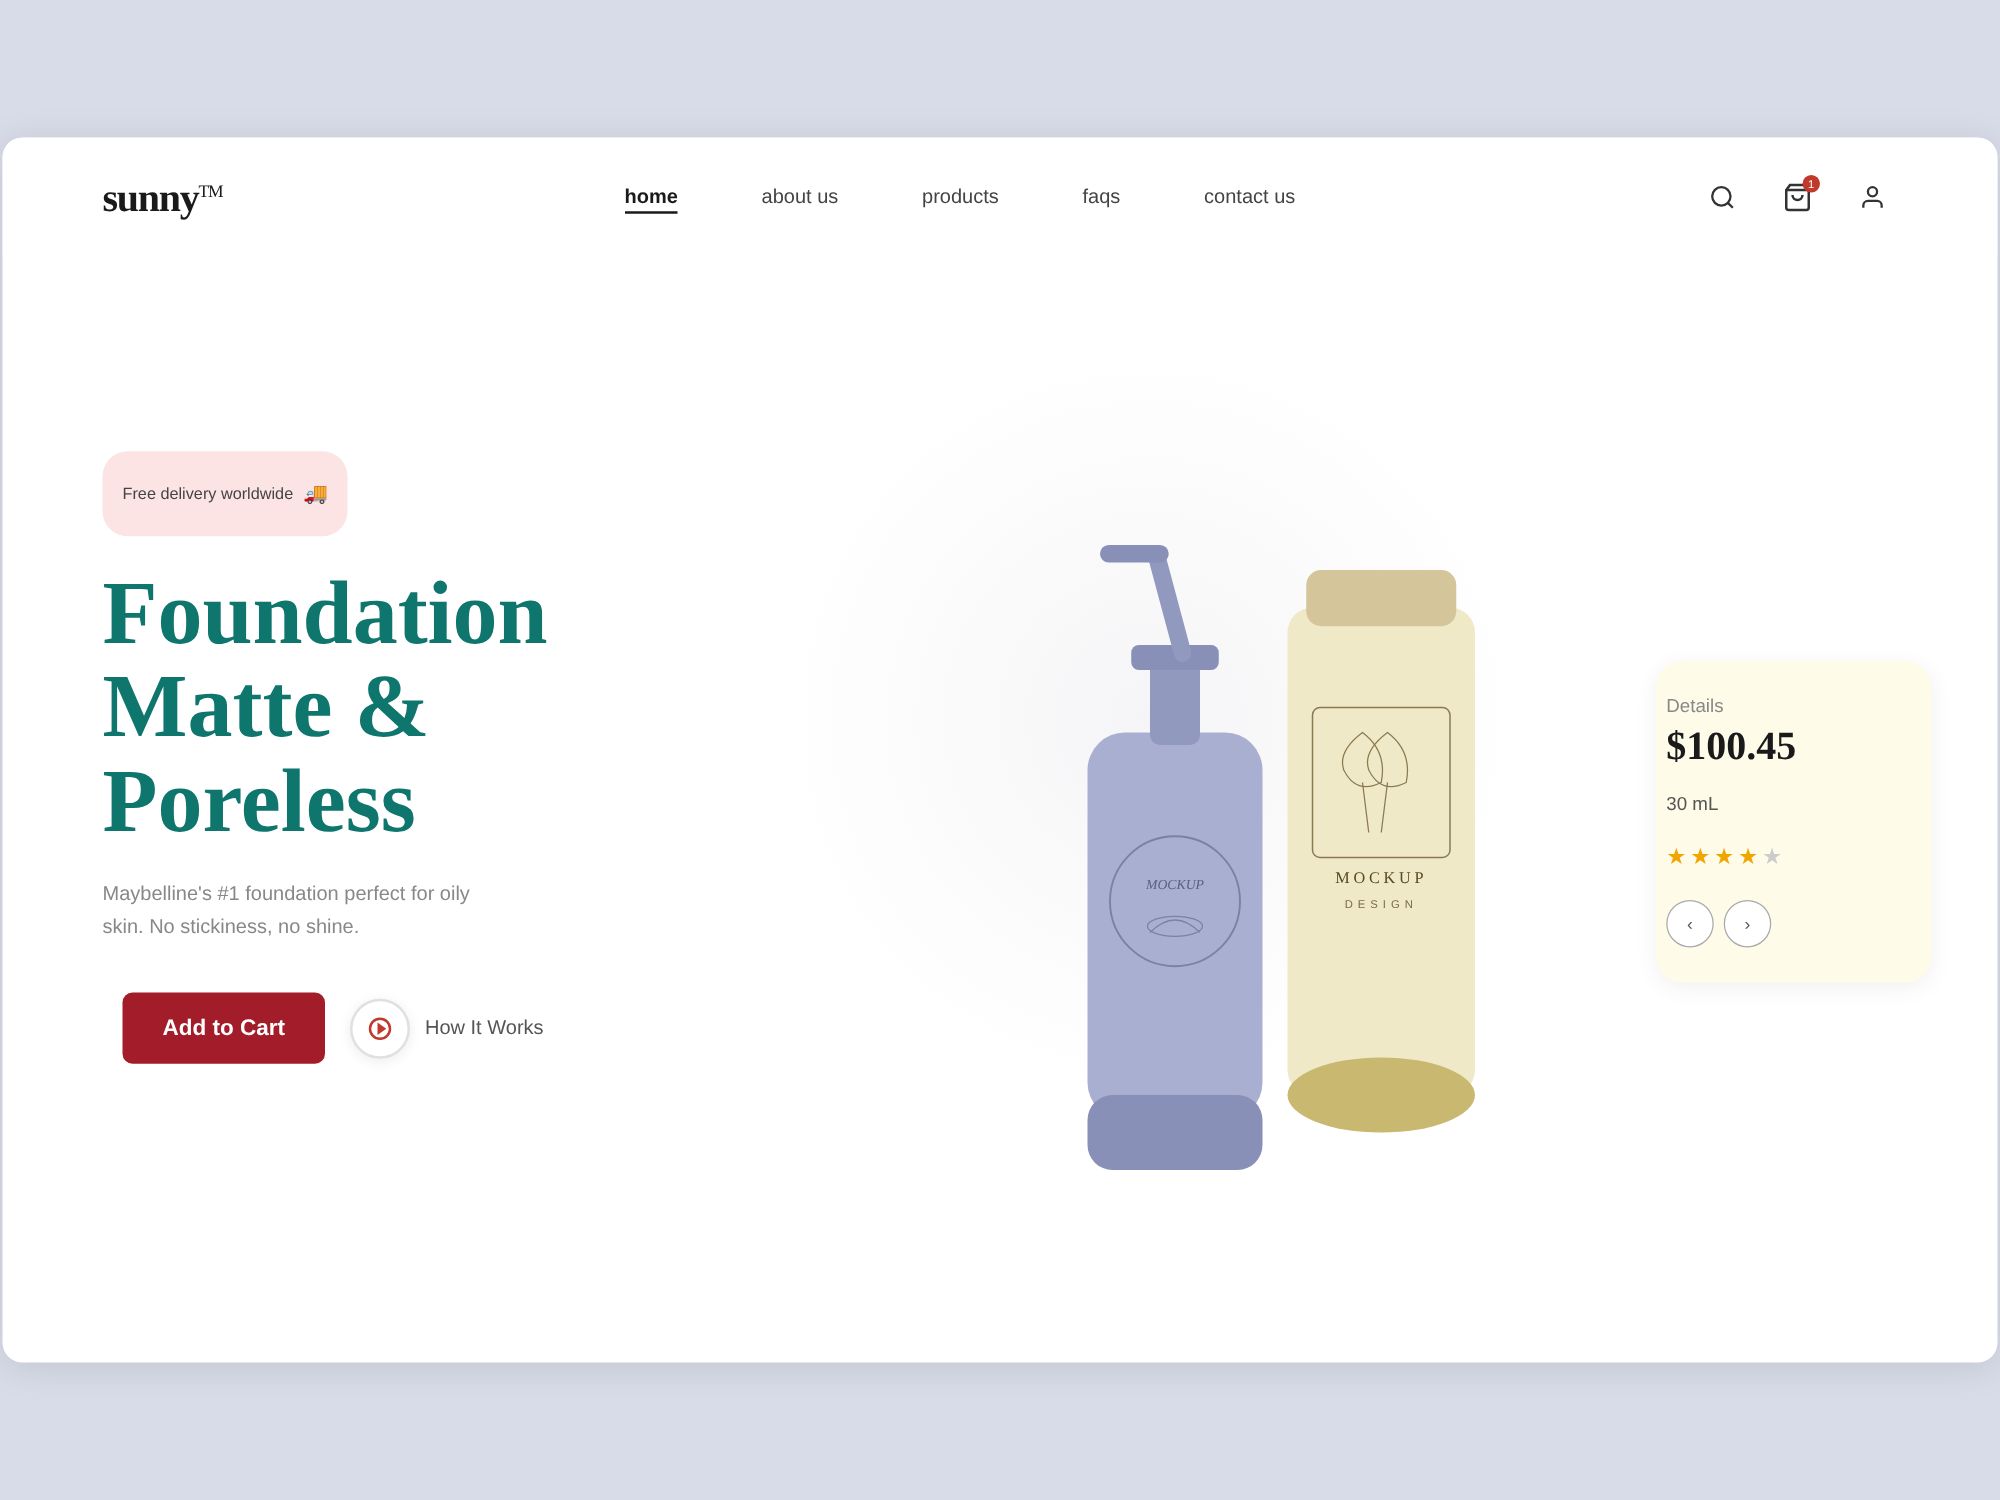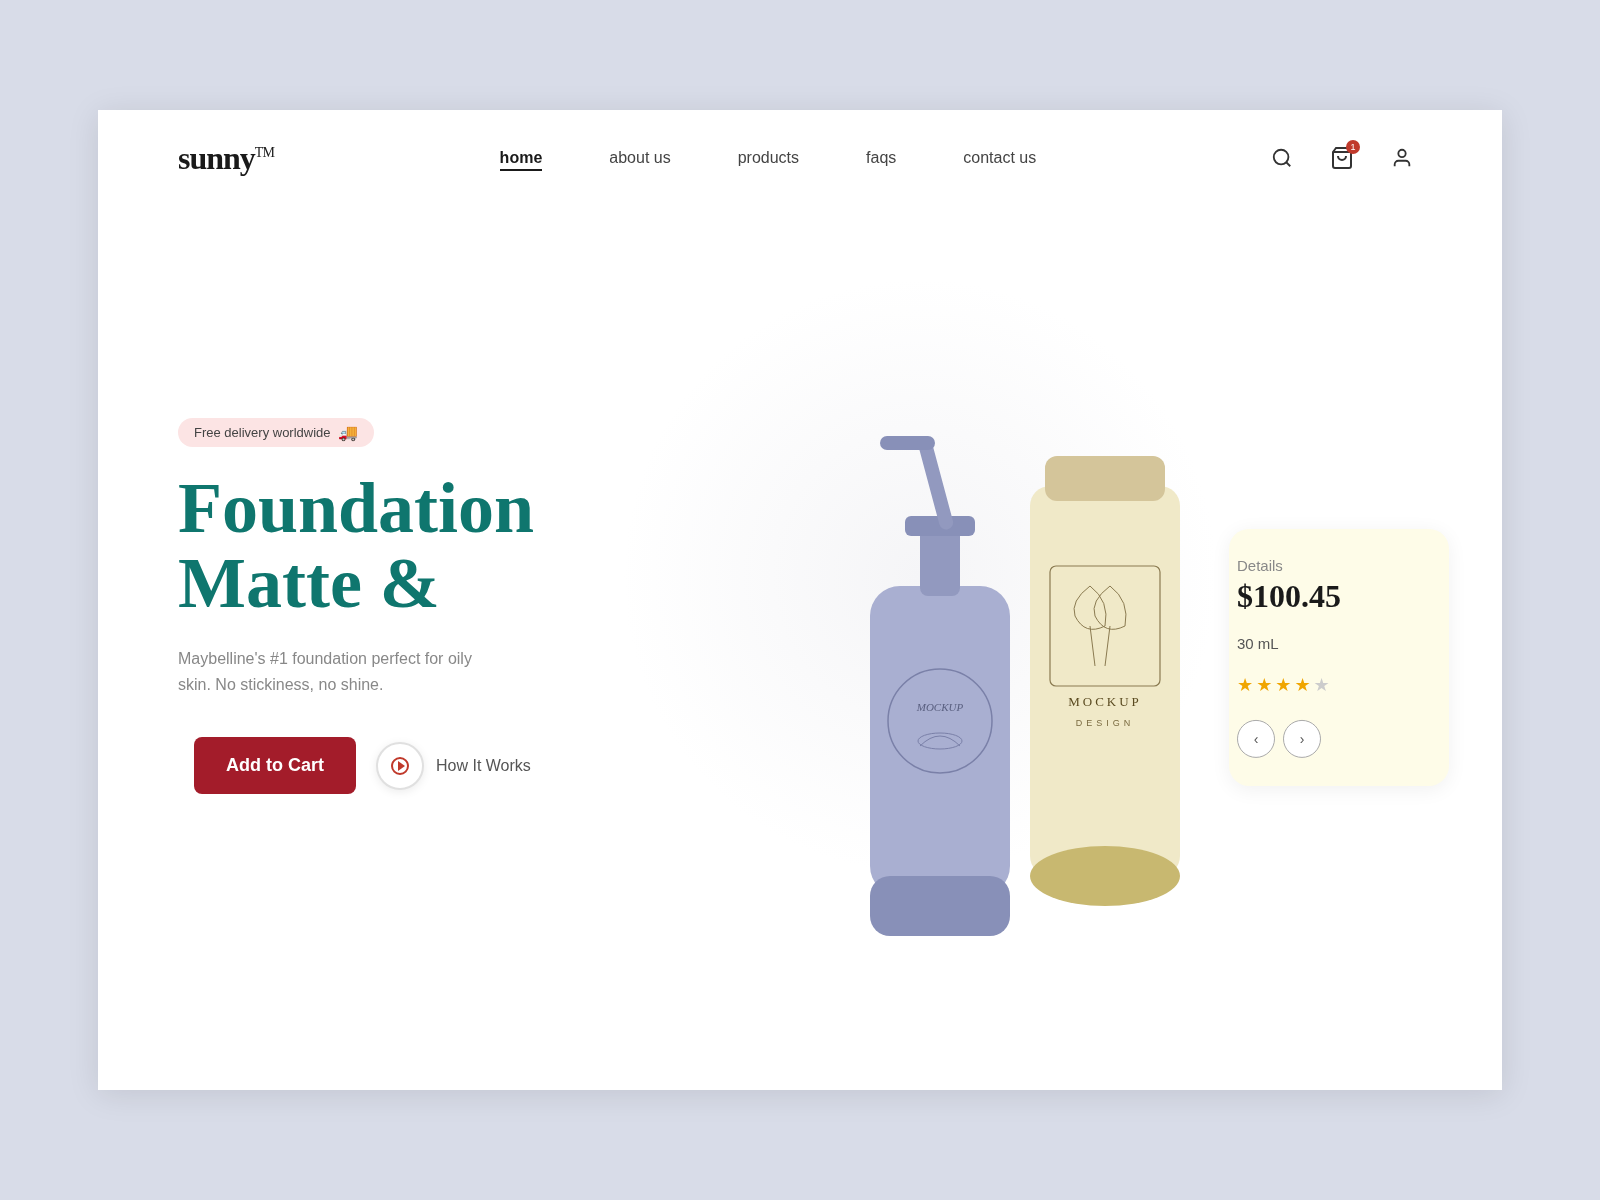--- a/index.html
+++ b/index.html
@@ -7,24 +7,24 @@
     body {
       background-color: #d8dce8;
       display: flex;
       justify-content: center;
       align-items: center;
       min-height: 100vh;
       font-family: 'Georgia', serif;
     }
 
     .browser-window {
-      width: 1404px;
+      width: 1596px;
       min-height: 980px;
       background: #ffffff;
-      border-radius: 0;
+      border-radius: 16px;
       overflow: hidden;
       position: relative;
       box-shadow: 0 4px 30px rgba(0,0,0,0.1);
     }
 
     
     .header {
       display: flex;
       align-items: center;
       justify-content: space-between;
@@ -129,21 +129,21 @@
       padding-top: 40px;
       z-index: 5;
     }
 
     .delivery-badge {
       display: inline-flex;
       align-items: center;
       gap: 8px;
       background: #fce4e4;
       border-radius: 20px;
-      padding: 5px 16px;
+      padding: 24px 16px;
       font-size: 13px;
       color: #444;
       font-family: Arial, sans-serif;
       width: fit-content;
       margin-bottom: 24px;
     }
 
     .delivery-emoji {
       font-size: 16px;
     }
@@ -381,20 +381,21 @@
 
     <div class="hero-left">
       <div class="delivery-badge">
         <span>Free delivery worldwide</span>
         <span class="delivery-emoji">🚚</span>
       </div>
 
       <h1 class="hero-title">
         <span>Foundation</span><br>
         <span>Matte &amp;</span><br>
+        <span>Poreless</span>
       </h1>
 
       <p class="hero-desc">Maybelline's #1 foundation perfect for oily skin. No stickiness, no shine.</p>
 
       <div class="hero-actions">
         <button class="btn-cart">Add to Cart</button>
 
         <div class="btn-how-works">
           <div class="play-circle">
             <div class="play-inner">

